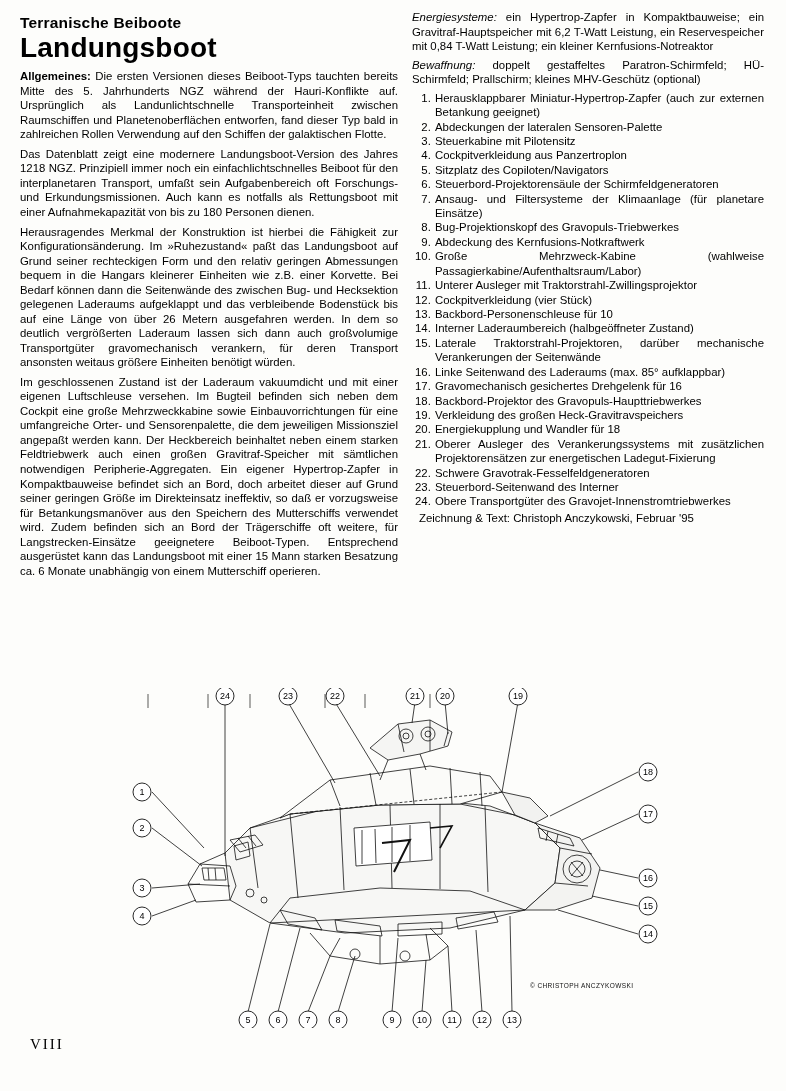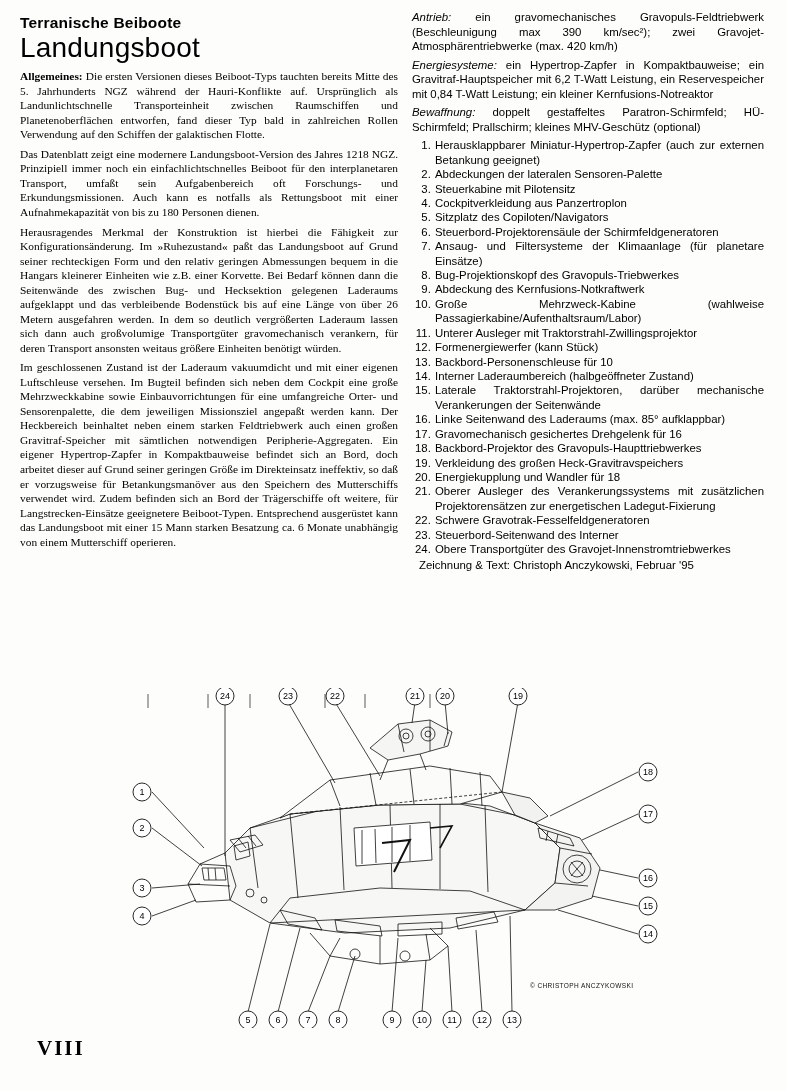--- a/index.html
+++ b/index.html
@@ -40,32 +40,31 @@
   }
   .kicker {
     font-size: 15.5px;
     font-weight: bold;
     letter-spacing: 0.2px;
     margin: 4px 0 1px 0;
     line-height: 1.15;
   }
   .title {
     font-size: 28px;
-    font-weight: normal;
+    font-weight: bold;
     letter-spacing: 0.2px;
     margin: 0 0 7px 0;
     line-height: 1.05;
   }
   p.body {
     font-size: 11.4px;
     line-height: 1.275;
     text-align: justify;
     margin: 0 0 5px 0;
     hyphens: auto;
-    font-family: Liberation Serif, serif;
   }
   p.body b { font-weight: bold; }
   .tech {
     font-size: 11.4px;
     line-height: 1.275;
     text-align: justify;
     margin: 0 0 4px 0;
   }
   .tech .lbl {
     font-style: italic;
@@ -98,64 +97,62 @@
   .figure {
     position: absolute;
     left: 130px;
     top: 688px;
     width: 530px;
     height: 340px;
   }
   .figure svg { display: block; }
   .folio {
     position: absolute;
-    left: 37px;
+    left: 30px;
     top: 1036px;
     font-family: "Liberation Serif", serif;
-    font-size: 21px;
+    font-size: 15px;
     letter-spacing: 2px;
-    font-weight: bold;
   }
 </style>
 </head>
 <body>
 
 <div class="page">
 
   <div class="cols">
 
     <div class="col-left">
       <div class="kicker">Terranische Beiboote</div>
       <div class="title">Landungsboot</div>
 
       <p class="body"><b>Allgemeines:</b><span> Die ersten Versionen dieses Beiboot-Typs tauchten bereits Mitte des 5. Jahrhunderts NGZ während der Hauri-Konflikte auf. Ursprünglich als Landunlichtschnelle Transporteinheit zwischen Raumschiffen und Planetenoberflächen entworfen, fand dieser Typ bald in zahlreichen Rollen Verwendung auf den Schiffen der galaktischen Flotte.</span></p>
       <p class="body">Das Datenblatt zeigt eine modernere Landungsboot-Version des Jahres 1218 NGZ. Prinzipiell immer noch ein einfachlichtschnelles Beiboot für den interplanetaren Transport, umfaßt sein Aufgabenbereich oft Forschungs- und Erkundungsmissionen. Auch kann es notfalls als Rettungsboot mit einer Aufnahmekapazität von bis zu 180 Personen dienen.</p>
       <p class="body">Herausragendes Merkmal der Konstruktion ist hierbei die Fähigkeit zur Konfigurationsänderung. Im »Ruhezustand« paßt das Landungsboot auf Grund seiner rechteckigen Form und den relativ geringen Abmessungen bequem in die Hangars kleinerer Einheiten wie z.B. einer Korvette. Bei Bedarf können dann die Seitenwände des zwischen Bug- und Hecksektion gelegenen Laderaums aufgeklappt und das verbleibende Bodenstück bis auf eine Länge von über 26 Metern ausgefahren werden. In dem so deutlich vergrößerten Laderaum lassen sich dann auch großvolumige Transportgüter gravomechanisch verankern, für deren Transport ansonsten weitaus größere Einheiten benötigt würden.</p>
       <p class="body">Im geschlossenen Zustand ist der Laderaum vakuumdicht und mit einer eigenen Luftschleuse versehen. Im Bugteil befinden sich neben dem Cockpit eine große Mehrzweckkabine sowie Einbauvorrichtungen für eine umfangreiche Orter- und Sensorenpalette, die dem jeweiligen Missionsziel angepaßt werden kann. Der Heckbereich beinhaltet neben einem starken Feldtriebwerk auch einen großen Gravitraf-Speicher mit sämtlichen notwendigen Peripherie-Aggregaten. Ein eigener Hypertrop-Zapfer in Kompaktbauweise befindet sich an Bord, doch arbeitet dieser auf Grund seiner geringen Größe im Direkteinsatz ineffektiv, so daß er vorzugsweise für Betankungsmanöver aus den Speichern des Mutterschiffs verwendet wird. Zudem befinden sich an Bord der Trägerschiffe oft weitere, für Langstrecken-Einsätze geeignetere Beiboot-Typen. Entsprechend ausgerüstet kann das Landungsboot mit einer 15 Mann starken Besatzung ca. 6 Monate unabhängig von einem Mutterschiff operieren.</p>
     </div>
 
     <div class="col-right">
-      <p class="tech"><span class="lbl">Antrieb:</span><span> ein gravomechanisches Gravopuls-Feldtriebwerk (Beschleunigung max 390 km/sec²); zwei Gravojet-Atmosphärentriebwerke (max. 420 km/h)</span></p>
       <p class="tech"><span class="lbl">Energiesysteme:</span><span> ein Hypertrop-Zapfer in Kompaktbauweise; ein Gravitraf-Hauptspeicher mit 6,2 T-Watt Leistung, ein Reservespeicher mit 0,84 T-Watt Leistung; ein kleiner Kernfusions-Notreaktor</span></p>
       <p class="tech"><span class="lbl">Bewaffnung:</span><span> doppelt gestaffeltes Paratron-Schirmfeld; HÜ-Schirmfeld; Prallschirm; kleines MHV-Geschütz (optional)</span></p>
 
 
       <ol class="legend">
         <li>Herausklappbarer Miniatur-Hypertrop-Zapfer (auch zur externen Betankung geeignet)</li>
         <li>Abdeckungen der lateralen Sensoren-Palette</li>
         <li>Steuerkabine mit Pilotensitz</li>
         <li>Cockpitverkleidung aus Panzertroplon</li>
         <li>Sitzplatz des Copiloten/Navigators</li>
         <li>Steuerbord-Projektorensäule der Schirmfeldgeneratoren</li>
         <li>Ansaug- und Filtersysteme der Klimaanlage (für planetare Einsätze)</li>
         <li>Bug-Projektionskopf des Gravopuls-Triebwerkes</li>
         <li>Abdeckung des Kernfusions-Notkraftwerk</li>
         <li>Große Mehrzweck-Kabine (wahlweise Passagierkabine/Aufenthaltsraum/Labor)</li>
         <li>Unterer Ausleger mit Traktorstrahl-Zwillingsprojektor</li>
-        <li>Formenergiewerfer (kann Stück)</li>
+        <li>Cockpitverkleidung (vier Stück)</li>
         <li>Backbord-Personenschleuse für 10</li>
         <li>Interner Laderaumbereich (halbgeöffneter Zustand)</li>
         <li>Laterale Traktorstrahl-Projektoren, darüber mechanische Verankerungen der Seitenwände</li>
         <li>Linke Seitenwand des Laderaums (max. 85° aufklappbar)</li>
         <li>Gravomechanisch gesichertes Drehgelenk für 16</li>
         <li>Backbord-Projektor des Gravopuls-Haupttriebwerkes</li>
         <li>Verkleidung des großen Heck-Gravitravspeichers</li>
         <li>Energiekupplung und Wandler für 18</li>
         <li>Oberer Ausleger des Verankerungssystems mit zusätzlichen Projektorensätzen zur energetischen Ladegut-Fixierung</li>
         <li>Schwere Gravotrak-Fesselfeldgeneratoren</li>

